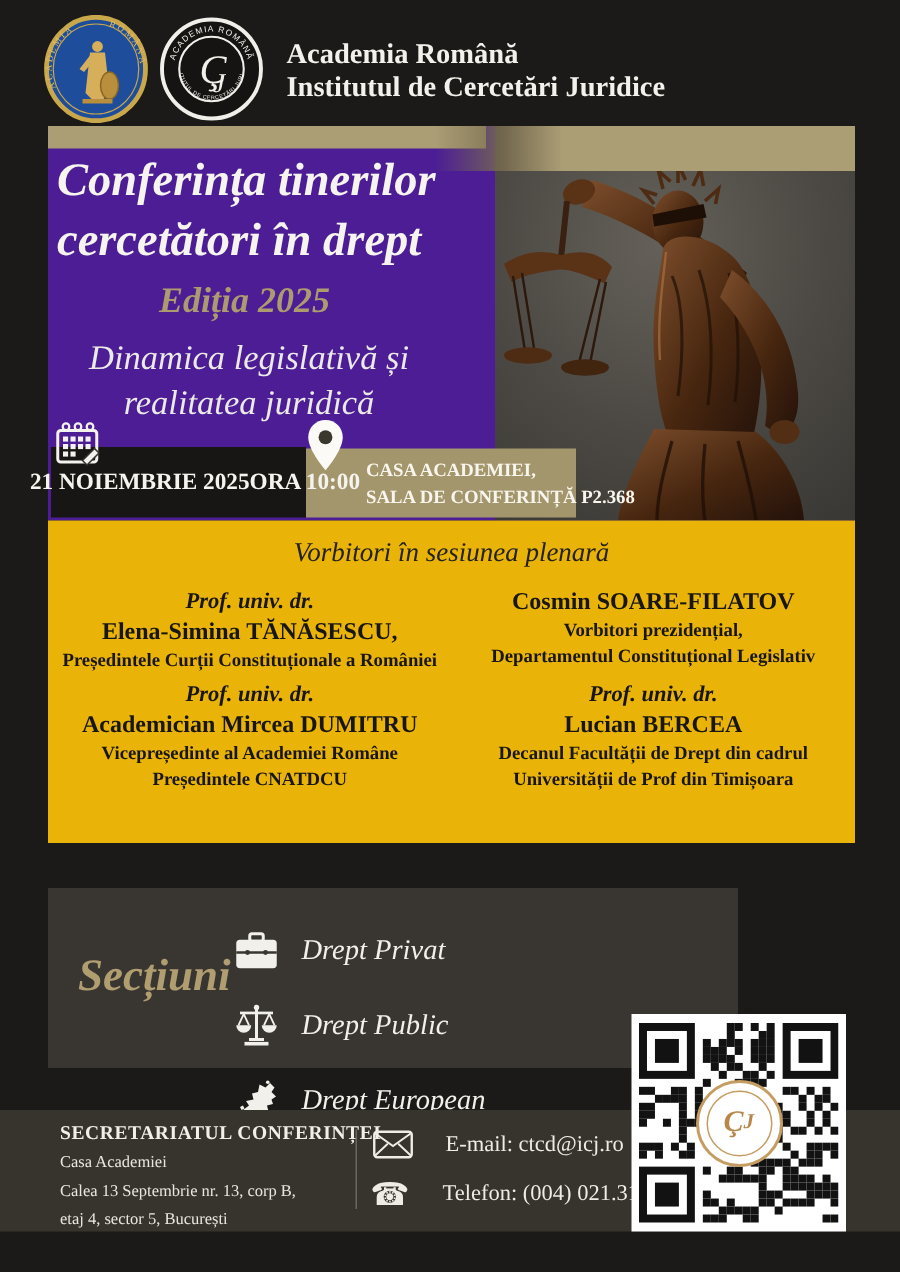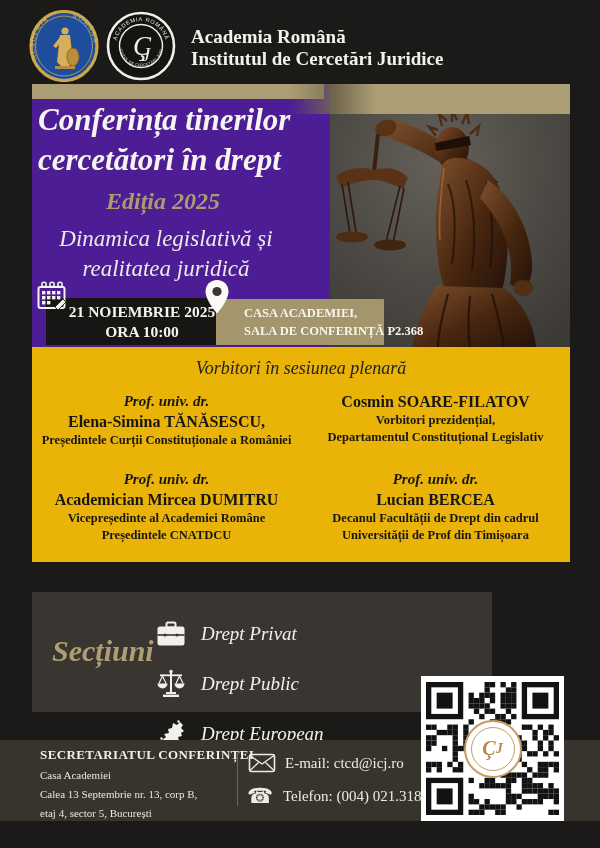--- a/index.html
+++ b/index.html
@@ -23,31 +23,31 @@
   .hero-title{position:absolute;left:6px;top:16px;font-style:italic;font-weight:bold;
     font-size:31px;line-height:40px;color:#f6f4ef;white-space:nowrap;}
   .hero-edition{position:absolute;left:0;top:104px;width:262px;text-align:center;
     font-style:italic;font-weight:bold;font-size:24px;color:#ac9b6e;}
   .hero-subtitle{position:absolute;left:0;top:140px;width:268px;text-align:center;
     font-style:italic;font-size:23px;line-height:30px;color:#eceae5;}
   
   .cal-icon{position:absolute;left:36px;top:280px;z-index:4;}
   .pin-icon{position:absolute;left:204px;top:279px;z-index:4;}
   .badge-date{position:absolute;left:34px;top:298px;width:170px;height:47px;background:#171614;z-index:3;
-    display:flex;flex-direction:column;justify-content:center;align-items:center;padding-left:22px;box-sizing:border-box;margin-left:12px;}
+    display:flex;justify-content:center;align-items:center;padding-left:22px;box-sizing:border-box;}
   .badge-date div{font-weight:bold;font-size:15.5px;line-height:20px;color:#f5f3ee;white-space:nowrap;}
   .badge-venue{position:absolute;left:204px;top:299px;width:180px;height:46px;background:#a3966d;z-index:2;
     display:flex;flex-direction:column;justify-content:center;padding-left:40px;box-sizing:border-box;}
   .badge-venue div{font-weight:bold;font-size:12.5px;line-height:18px;color:#f8f5ec;white-space:nowrap;}
   
   .plenary{position:absolute;left:32px;top:347px;width:538px;height:215px;background:#eab308;}
   .plenary-heading{position:absolute;top:11px;left:0;width:100%;text-align:center;
     font-style:italic;font-size:18px;color:#23221f;}
   .speakers{position:absolute;top:44px;left:0;width:100%;
-    display:grid;grid-template-columns:1fr 1fr;row-gap:20px;}
+    display:grid;grid-template-columns:1fr 1fr;row-gap:4px;}
   .speaker{text-align:center;color:#171614;}
   .sp-pre{font-weight:bold;font-style:italic;font-size:15px;line-height:20px;}
   .sp-name{font-weight:bold;font-size:16px;line-height:21px;white-space:nowrap;}
   .sp-role{font-weight:bold;font-size:12.5px;line-height:17px;white-space:nowrap;}
   
   .sections{position:absolute;left:32px;top:592px;width:460px;height:120px;background:#393631;}
   .sections-heading{position:absolute;left:20px;top:42px;font-style:italic;font-weight:bold;
     font-size:30px;color:#b09e71;}
   .section-items{position:absolute;left:122px;top:7px;}
   .section-item{display:flex;align-items:center;height:30px;margin-bottom:4px;margin-top:20px;}
@@ -66,21 +66,21 @@
   
   .footer{position:absolute;left:0;top:740px;width:600px;height:81px;background:#37342e;}
   .ft-heading{position:absolute;left:40px;top:7px;font-weight:bold;font-size:13px;
     letter-spacing:.4px;color:#f2efe8;white-space:nowrap;}
   .ft-address{position:absolute;left:40px;top:26px;font-size:11px;line-height:19px;color:#e9e6df;}
   .ft-divider{position:absolute;left:237px;top:13px;width:1px;height:53px;background:#6b675e;}
   .ft-row-email{position:absolute;left:247px;top:13px;display:flex;align-items:center;}
   .ft-row-phone{position:absolute;left:245px;top:45px;display:flex;align-items:center;}
   .ft-icon{width:30px;display:flex;align-items:center;justify-content:center;}
   .phone-glyph{font-family:"DejaVu Sans",sans-serif;font-size:21px;color:#efece5;line-height:22px;}
-  .ft-text{margin-left:8px;font-size:15px;color:#efece5;white-space:nowrap;}
+  .ft-text{margin-left:20px;font-size:15px;color:#efece5;white-space:nowrap;}
 </style>
 </head>
 <body>
 
 <div class="poster">
 
   <div class="hdr-logo-oval">
     <svg viewBox="0 0 70 72" width="70" height="72">
       <ellipse cx="35" cy="36" rx="33" ry="34.5" fill="#1d4d9b" stroke="#c9a84c" stroke-width="3.2"></ellipse>
       <ellipse cx="35" cy="36" rx="28.5" ry="30" fill="none" stroke="#c9a84c" stroke-width="0.8"></ellipse>

